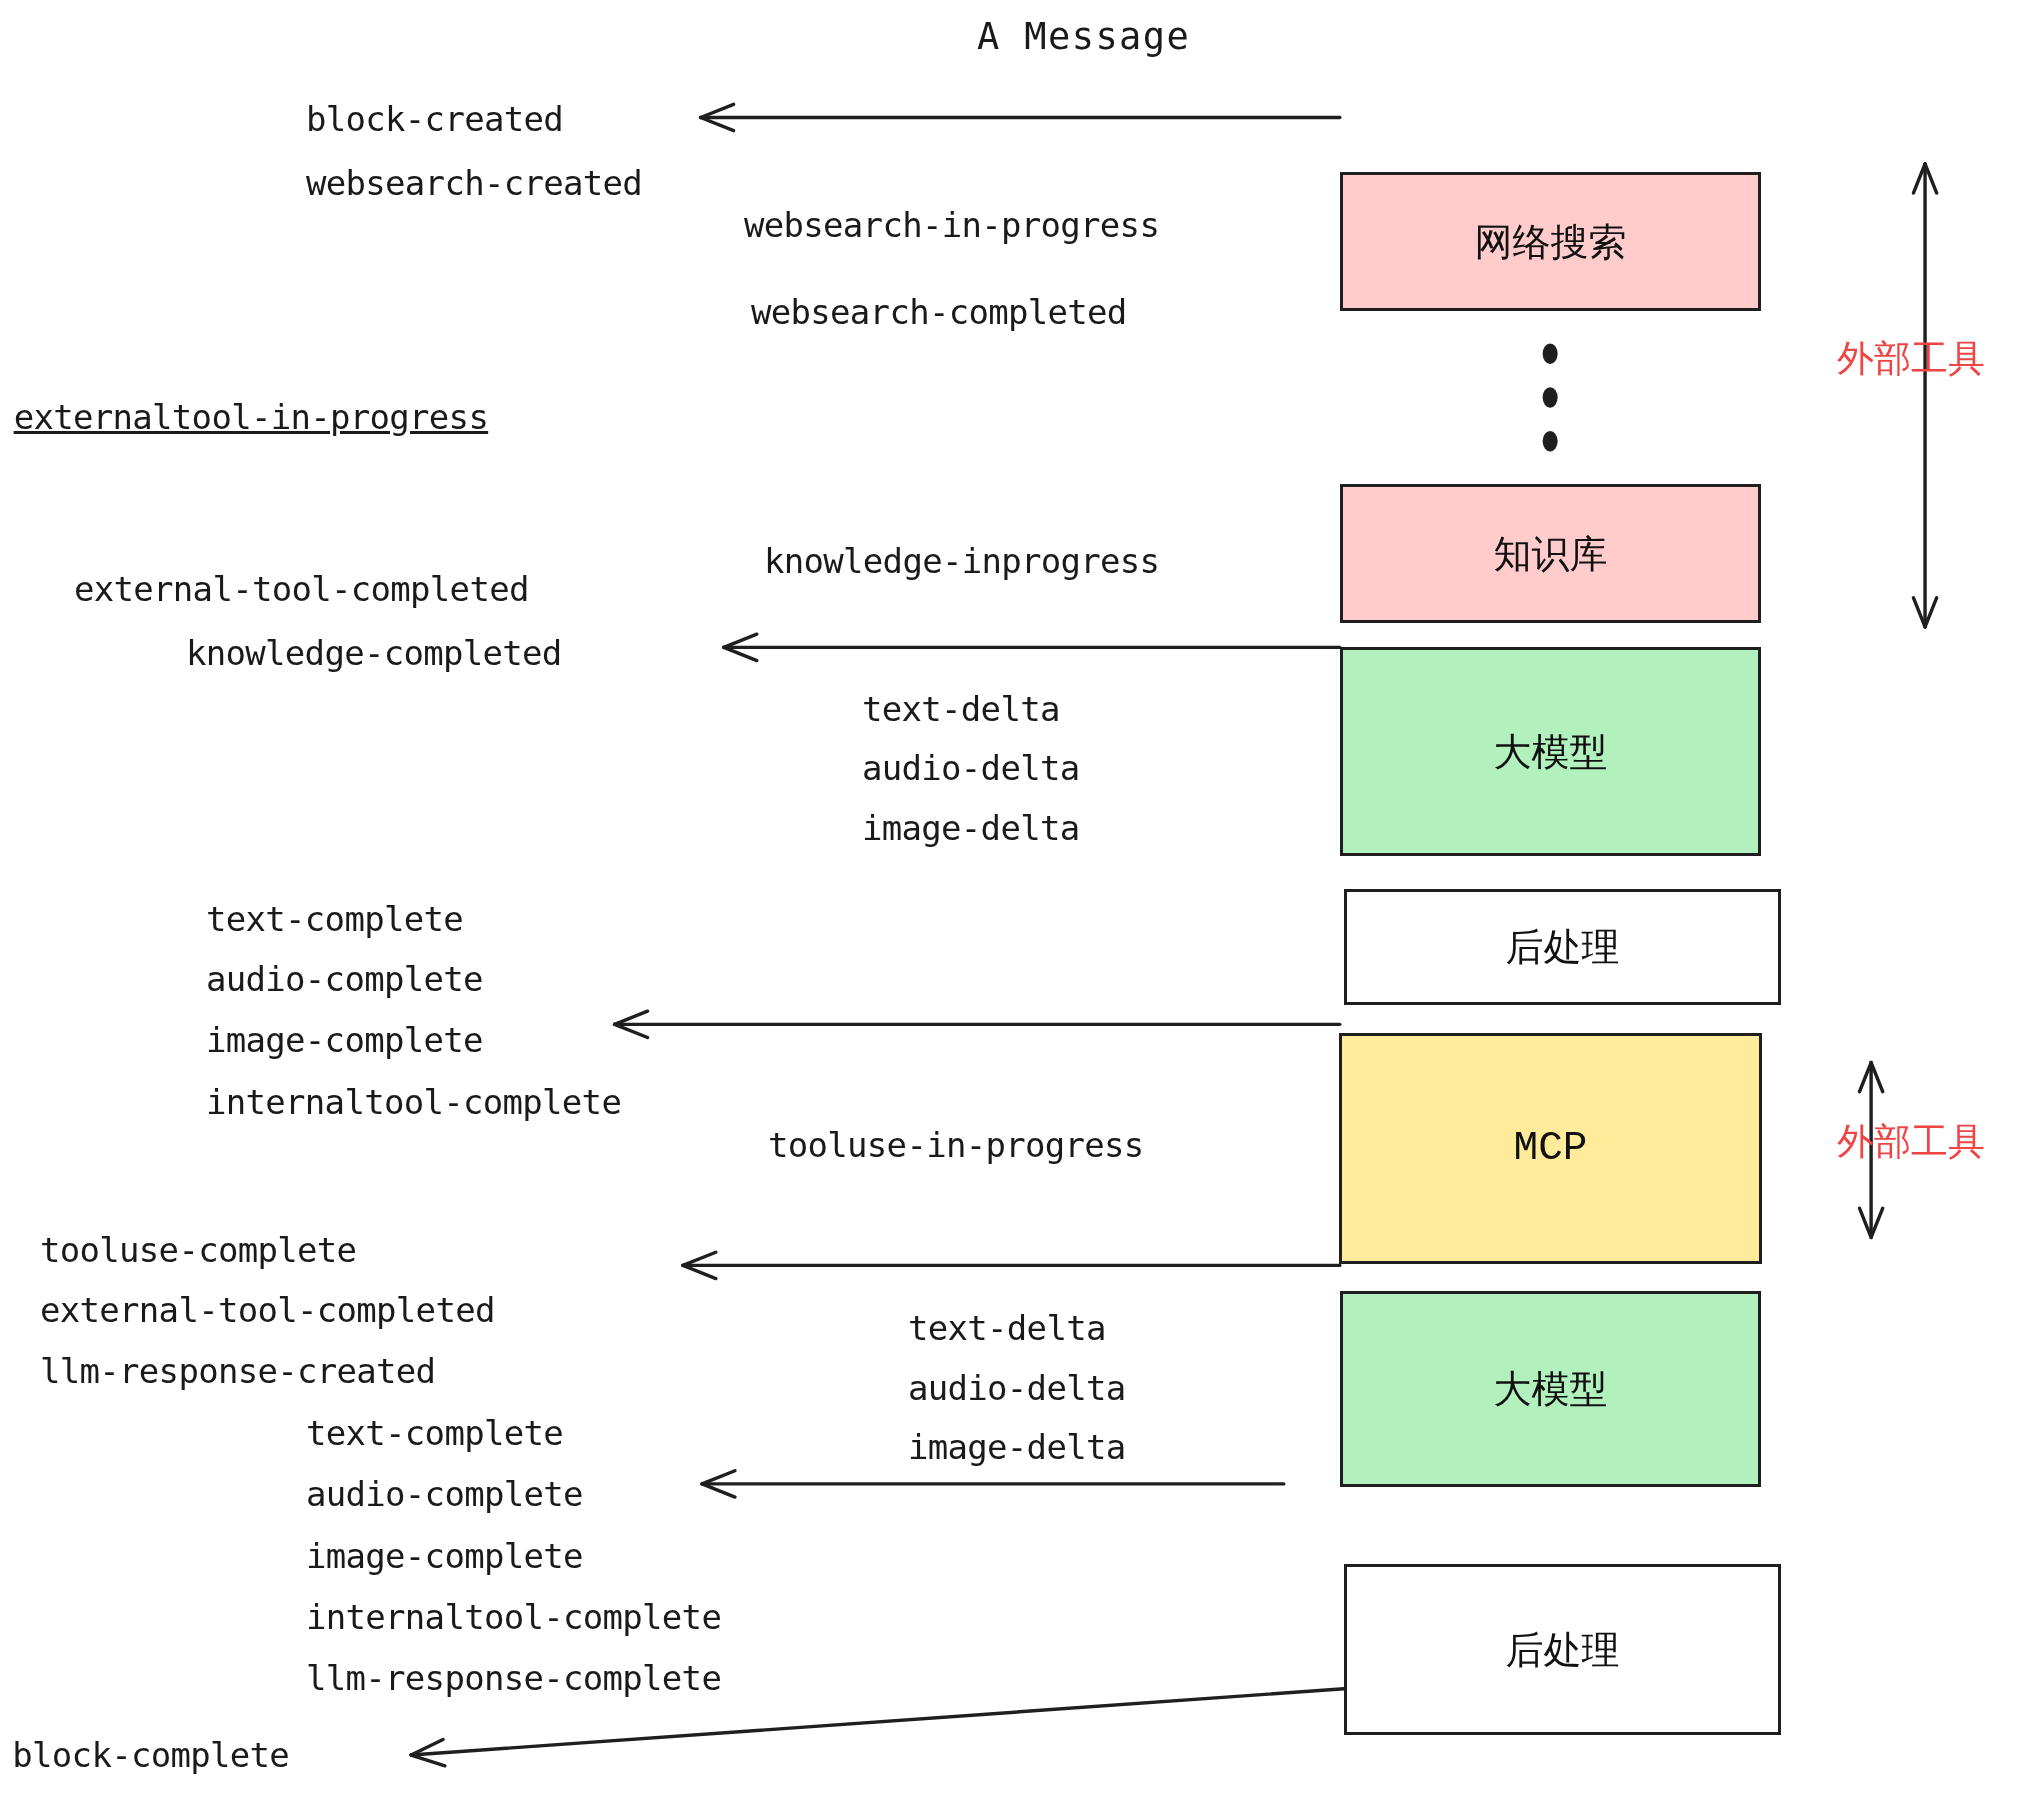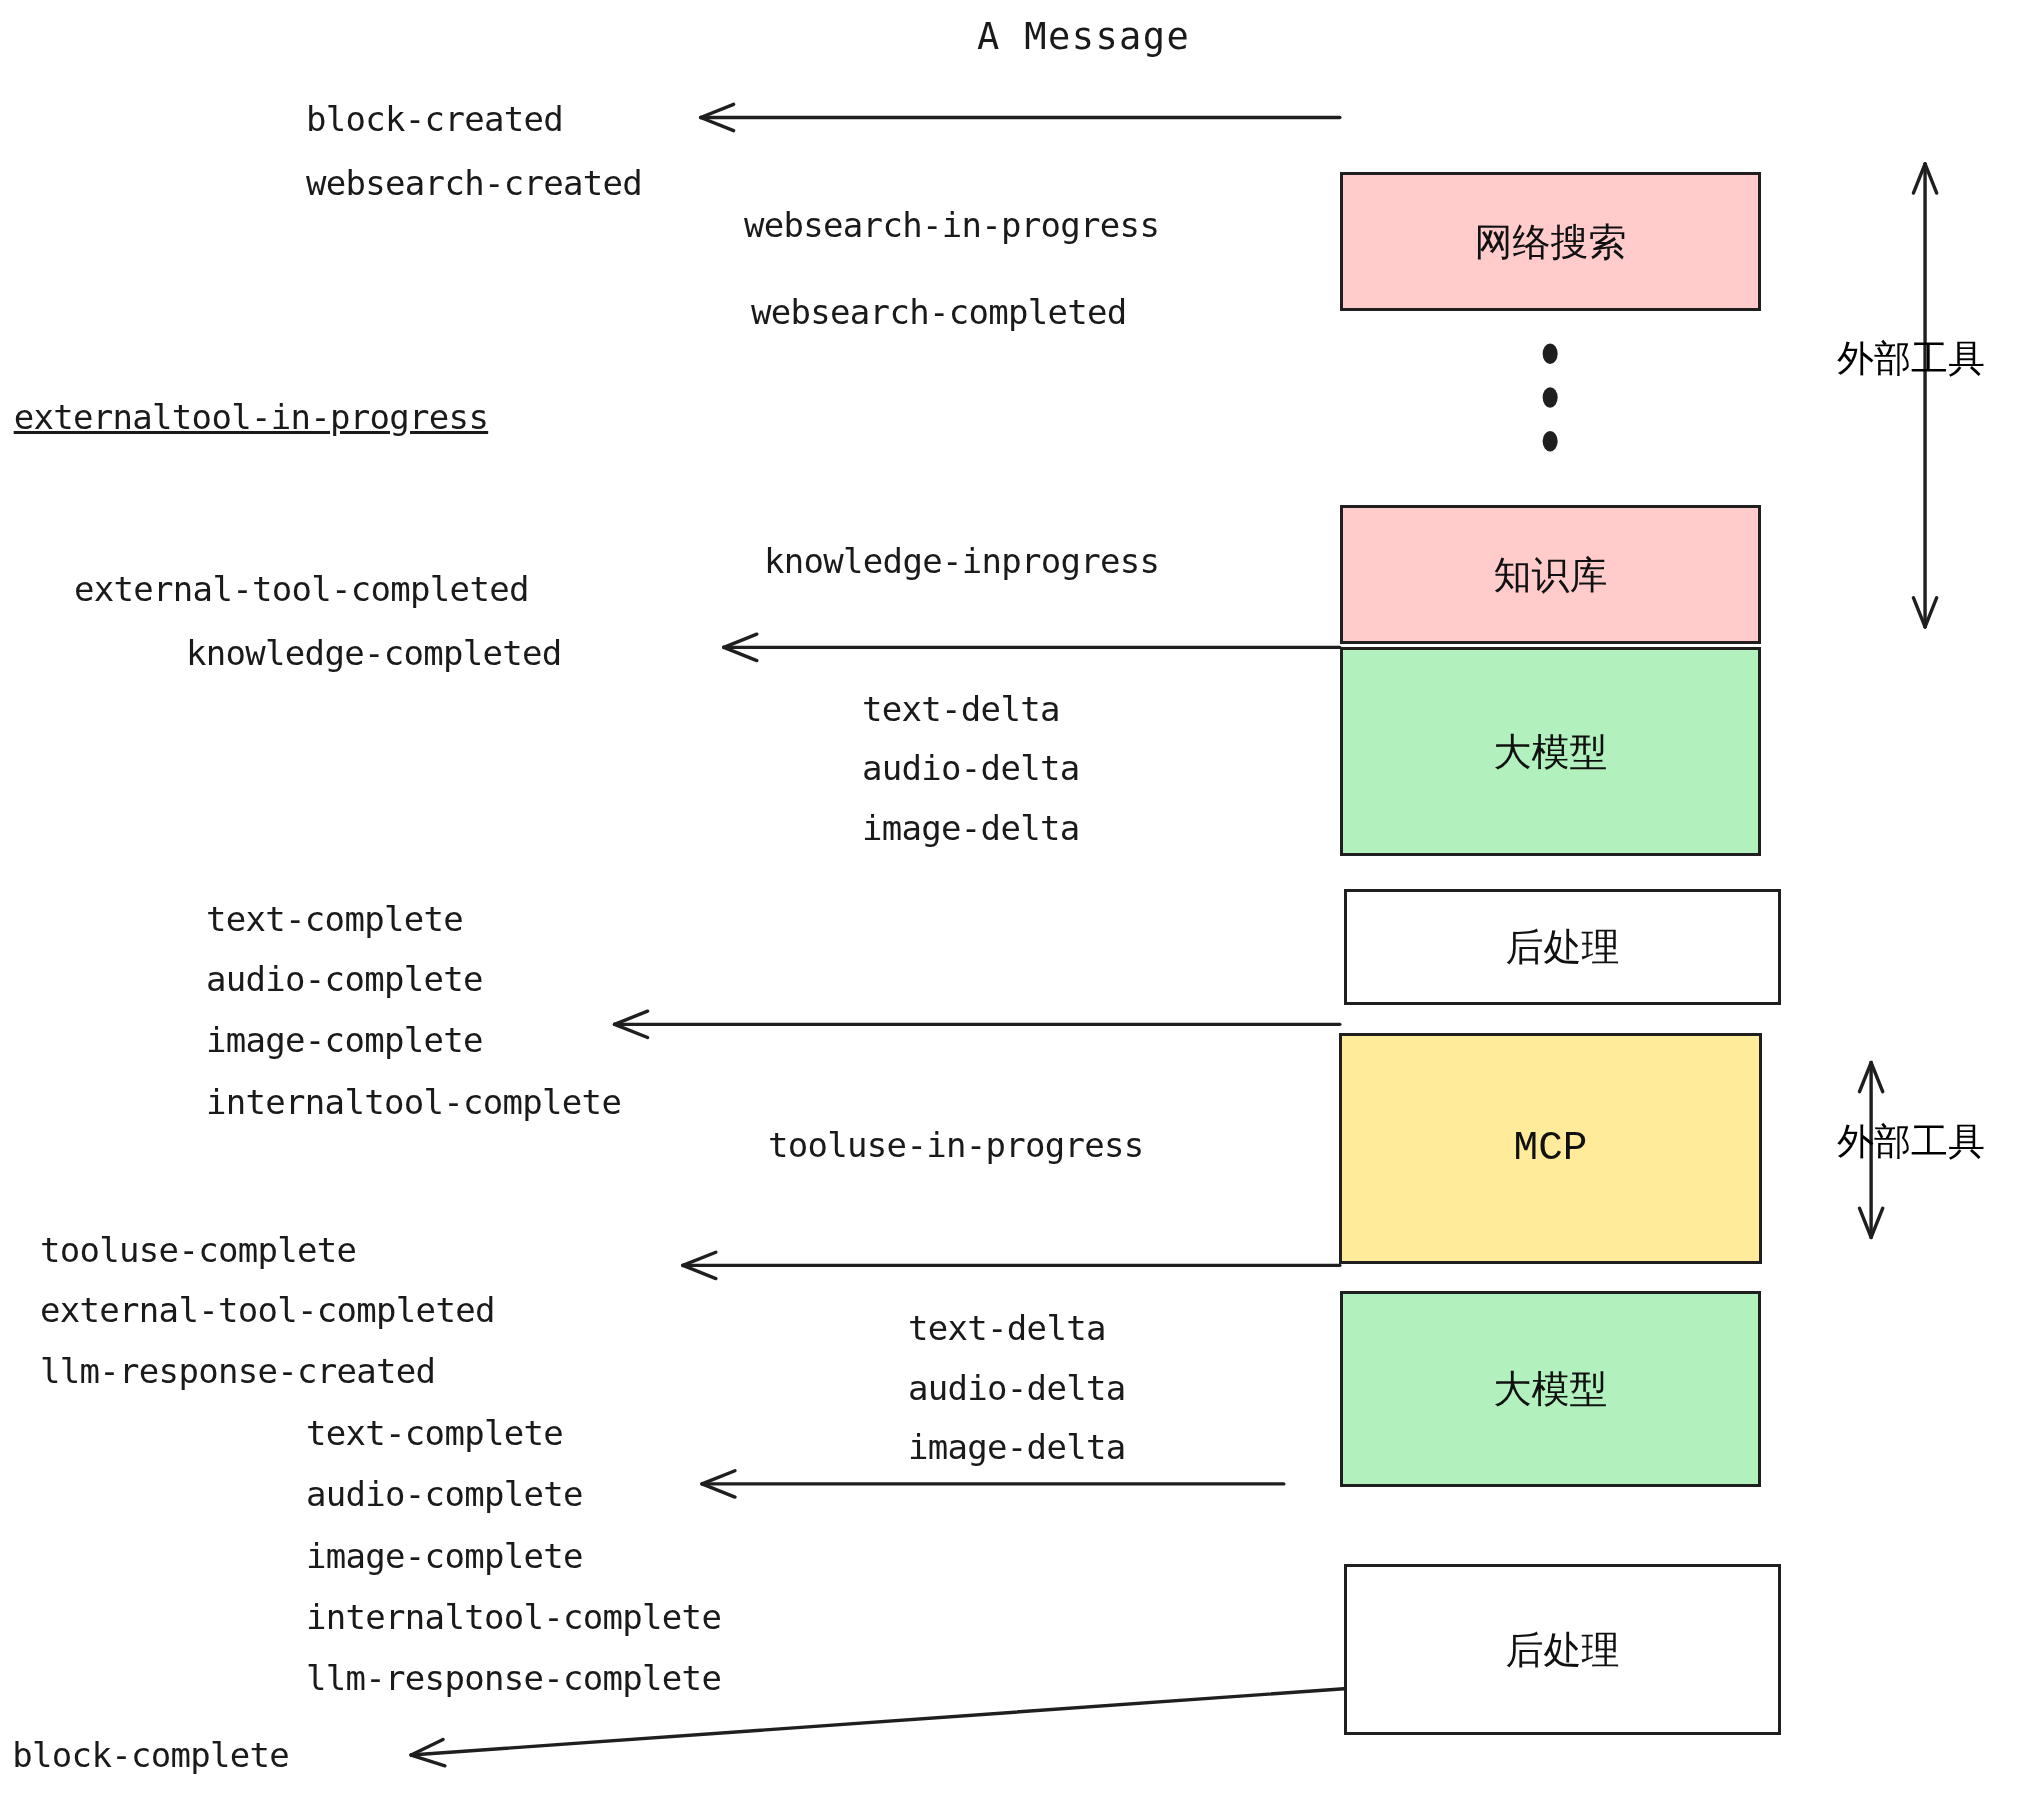--- a/index.html
+++ b/index.html
@@ -7,21 +7,21 @@
        font-family:"DejaVu Sans Mono","Liberation Mono",monospace;}
   #stage{position:relative;width:1680px;height:1796px;background:#fff;}
   svg.layer{position:absolute;left:0;top:0;width:2035px;height:1796px;}
   .evt{position:absolute;white-space:pre;color:#1a1a1a;
        font-family:"DejaVu Sans Mono","Liberation Mono",monospace;
        font-size:34px;line-height:1;letter-spacing:-0.7px;}
   .boxlabel{position:absolute;white-space:pre;color:#111;
        font-family:"DejaVu Sans","Liberation Sans",sans-serif;
        font-size:38px;line-height:1;}
   .boxlabel.mono{font-family:Liberation Mono, monospace;font-size:41px;}
-  .sidelabel{position:absolute;white-space:pre;color:#000000;
+  .sidelabel{position:absolute;white-space:pre;color:#ef4444;
        font-family:"DejaVu Sans","Liberation Sans",sans-serif;
        font-size:37px;line-height:1;}
   .title{position:absolute;white-space:pre;color:#1a1a1a;
        font-family:"DejaVu Sans Mono","Liberation Mono",monospace;
        font-size:37px;letter-spacing:1.4px;}
   .node{position:absolute;box-sizing:border-box;border:3.4px solid #1f1f1f;
         display:flex;align-items:center;justify-content:center;}
 </style>
 </head>
 <body>
@@ -99,21 +99,21 @@
         <ellipse cx="2270" cy="518" rx="11" ry="15" fill="#1F1F1F"></ellipse>
         <ellipse cx="2270" cy="582" rx="11" ry="15" fill="#1F1F1F"></ellipse>
         <ellipse cx="2270" cy="646" rx="11" ry="15" fill="#1F1F1F"></ellipse>
       </g>
     </svg>
 
   <div id="nodes">
       <div class="node" style="left: 1340px; top: 172px; width: 421px; height: 139px; background: rgb(255, 203, 203); text-align: right;">
         <span class="boxlabel" style="position: static;">网络搜索</span>
       </div>
-      <div class="node" style="left: 1340px; top: 505px; width: 421px; height: 139px; background: rgb(255, 203, 203);">
+      <div class="node" style="left: 1340px; top: 484px; width: 421px; height: 139px; background: rgb(255, 203, 203);">
         <span class="boxlabel" style="position: static;">知识库</span>
       </div>
       <div class="node" style="left: 1340px; top: 647px; width: 421px; height: 209px; background: rgb(178, 240, 190);">
         <span class="boxlabel" style="position: static;">大模型</span>
       </div>
       <div class="node" style="left: 1344px; top: 889px; width: 437px; height: 116px; background: rgb(255, 255, 255);">
         <span class="boxlabel" style="position: static;">后处理</span>
       </div>
       <div class="node" style="left: 1339px; top: 1033px; width: 423px; height: 231px; background: rgb(255, 235, 153);">
         <span class="boxlabel mono" style="position: static;">MCP</span>

